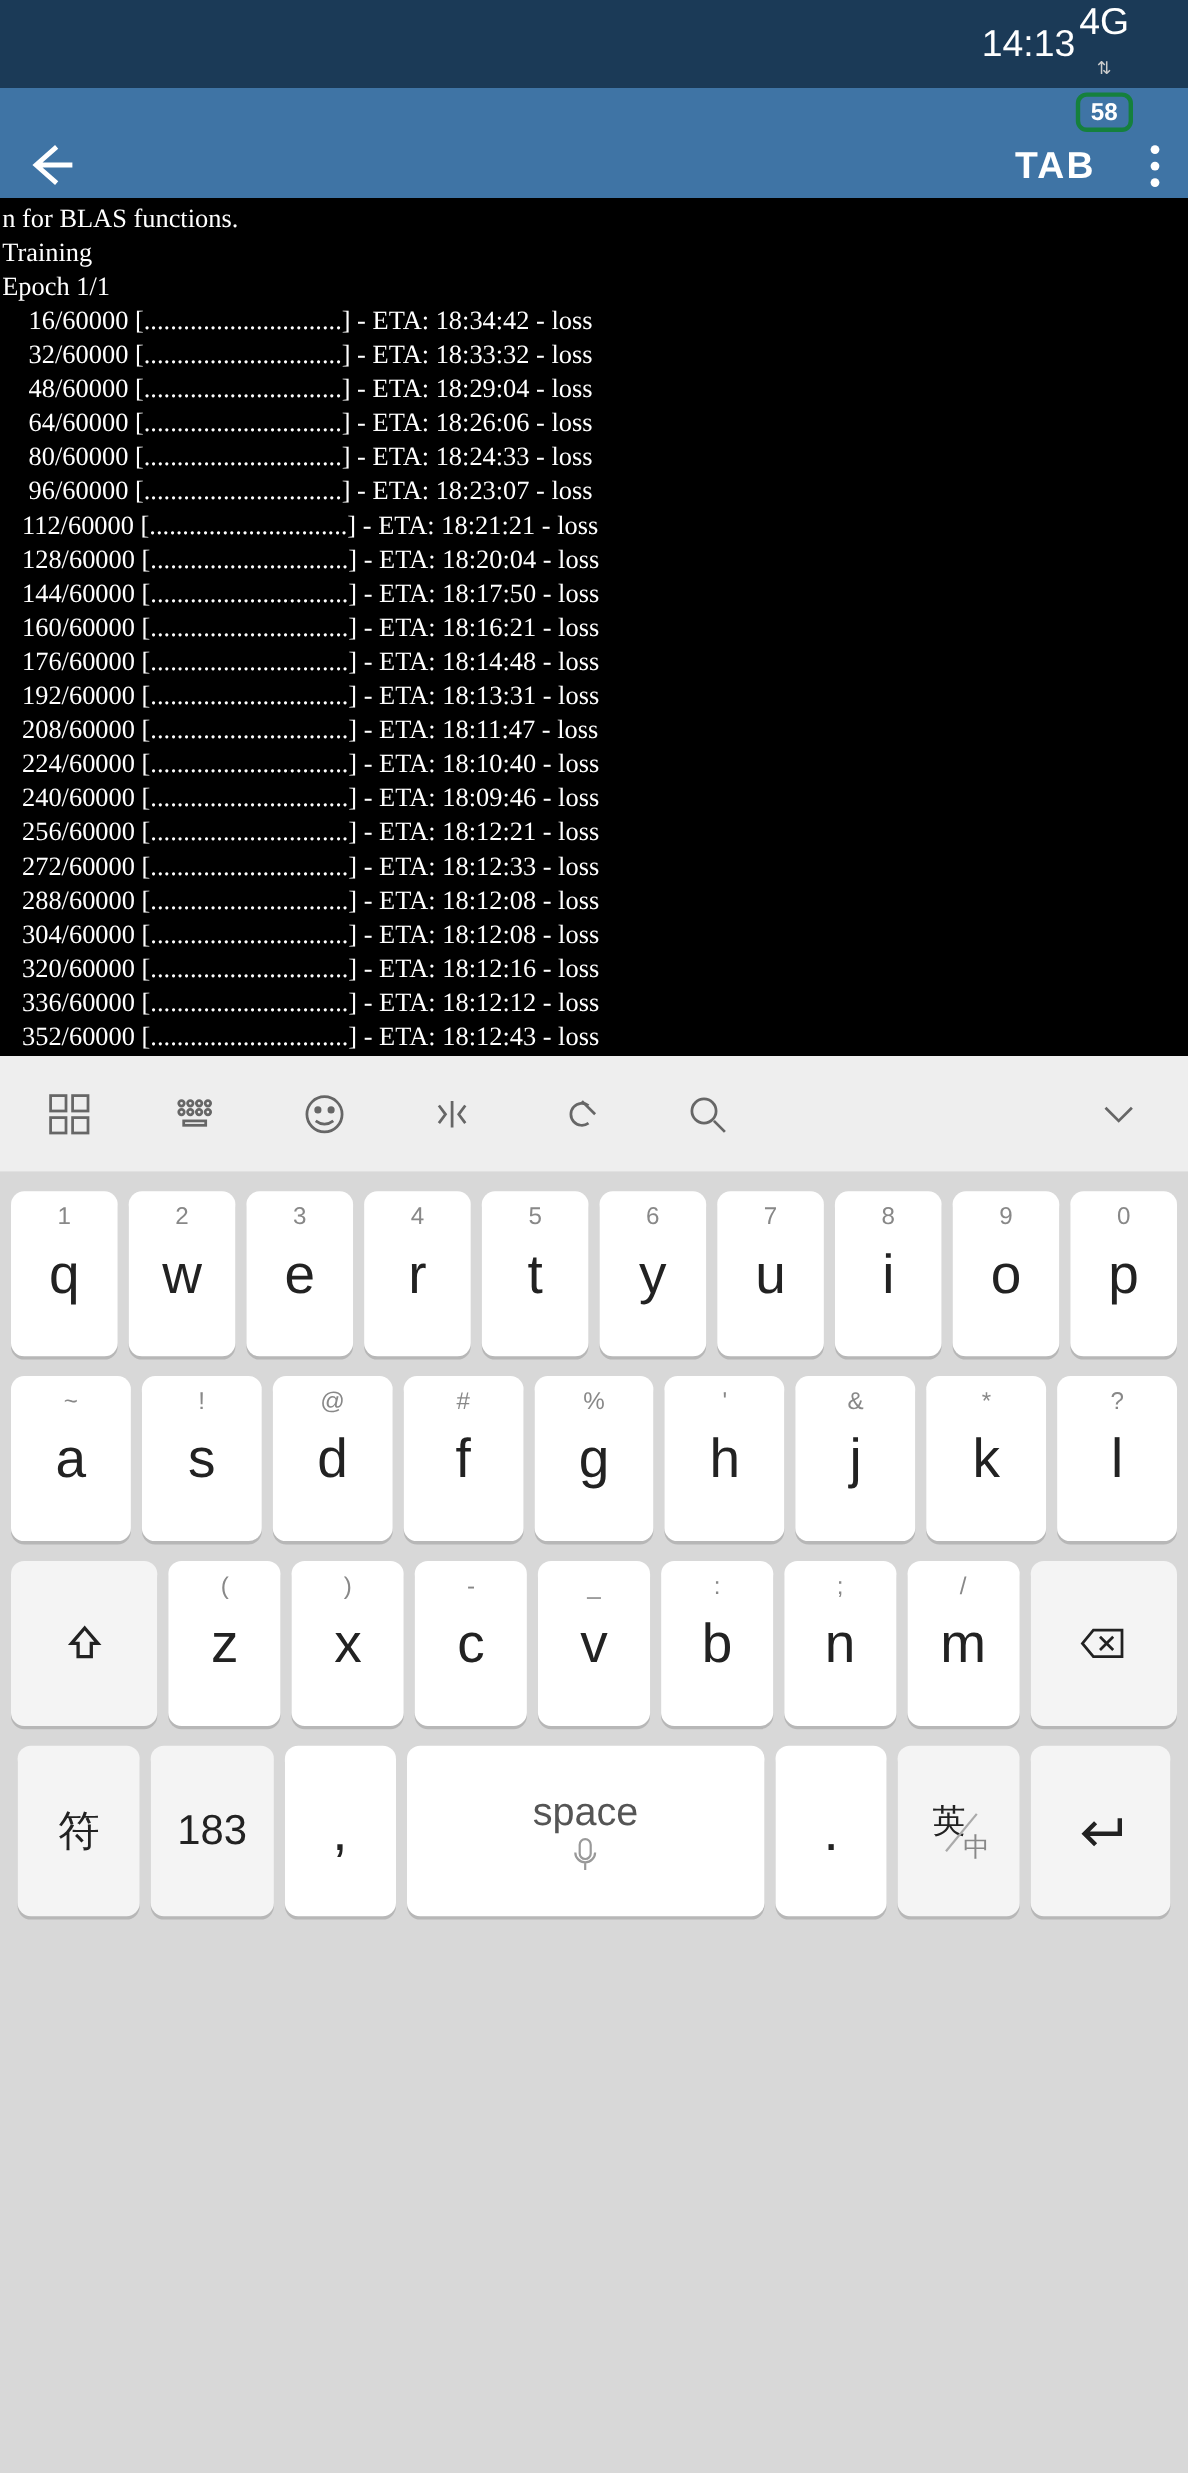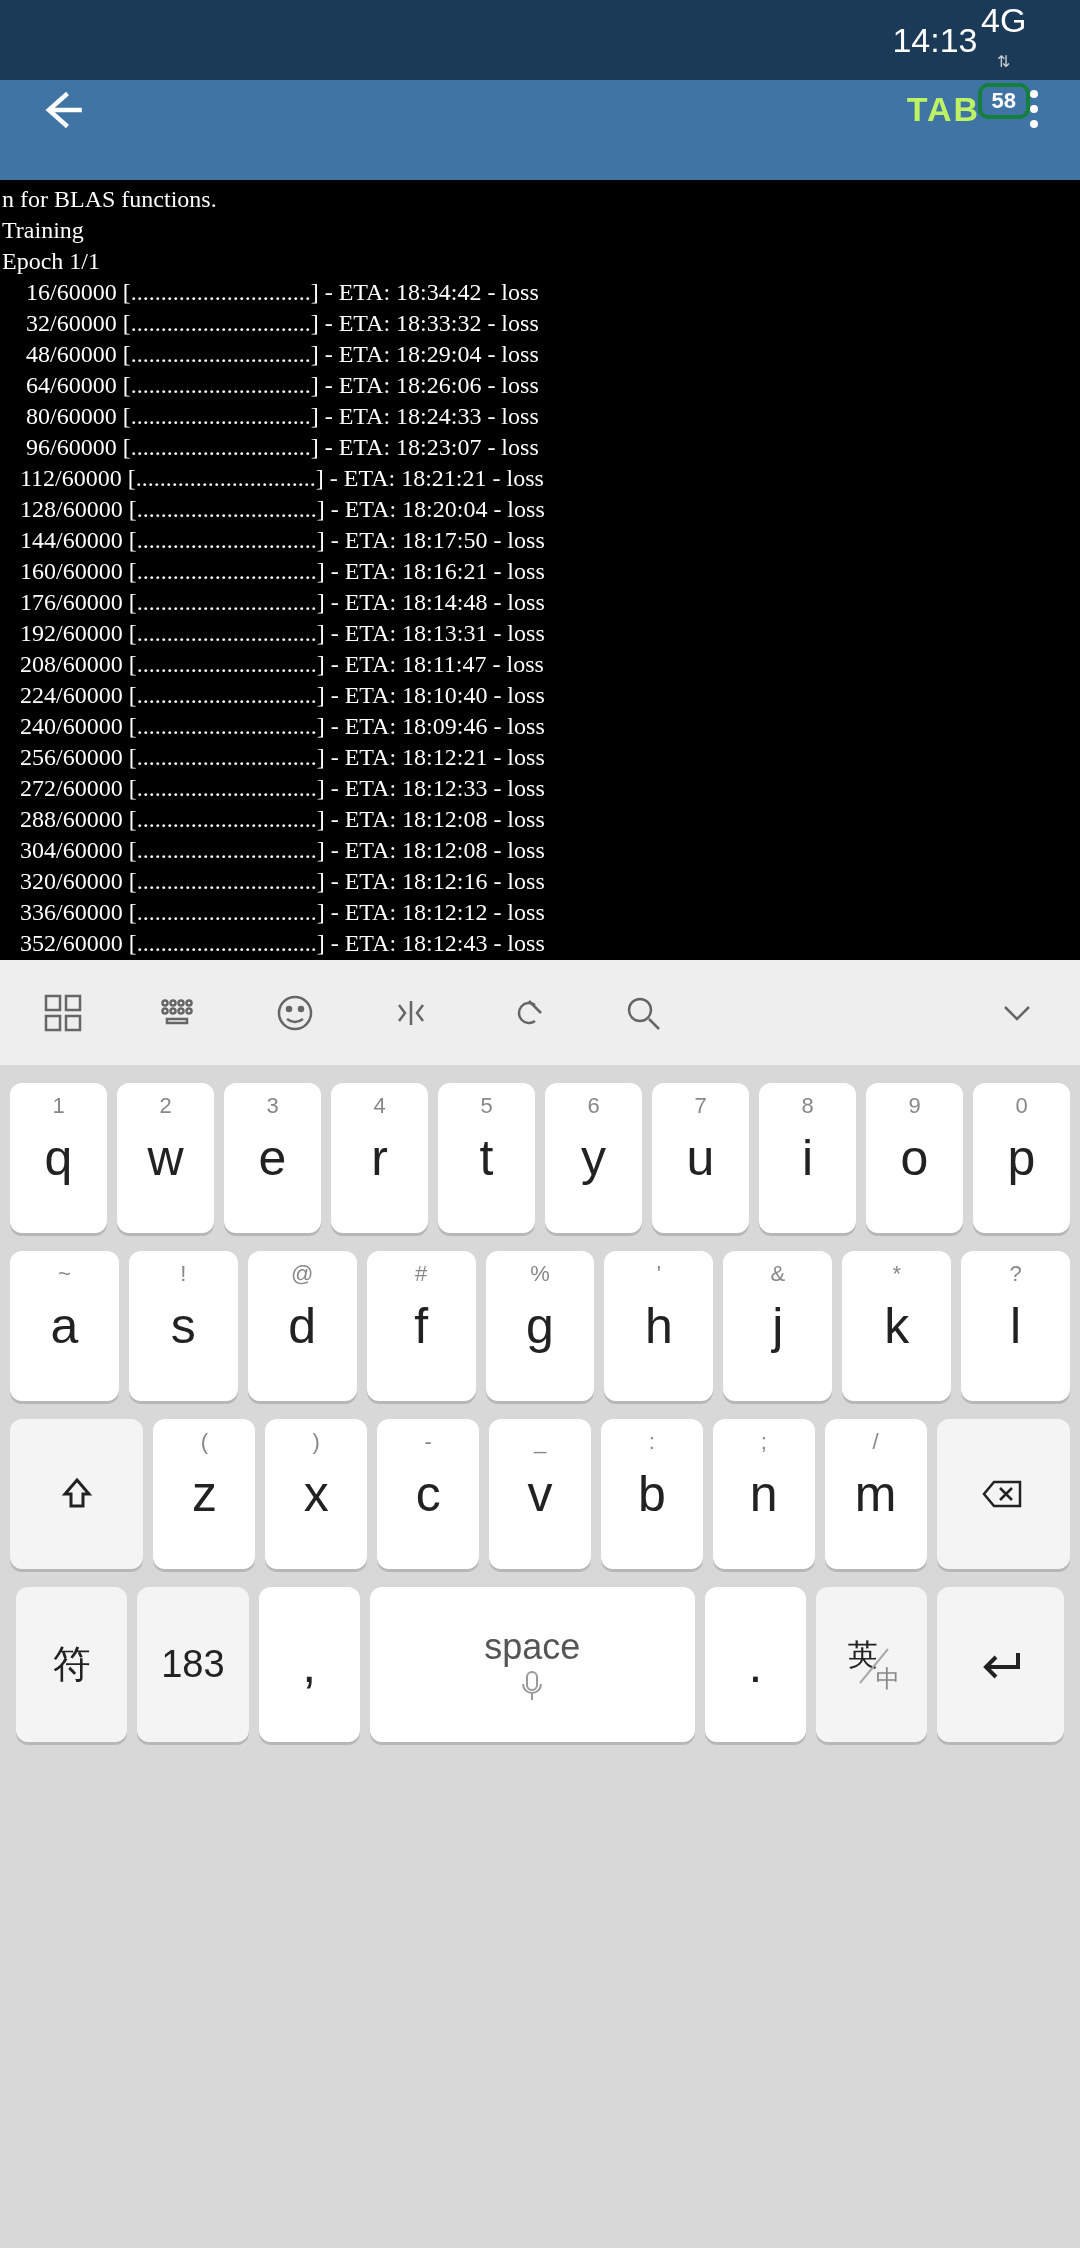--- a/index.html
+++ b/index.html
@@ -3,21 +3,21 @@
 <meta charset="utf-8">
 <style>
   * { margin: 0; padding: 0; box-sizing: border-box; }
   html, body { width: 1080px; height: 2248px; font-family: -apple-system, sans-serif; background: #e8e8e8; overflow: hidden; }
   .status-bar { height: 80px; background: #1b3a57; color: #fff; display: flex; align-items: center; justify-content: flex-end; padding: 0 50px 0 70px; font-size: 34px; }
   .status-right { display: flex; align-items: center; gap: 12px; flex-direction: column; }
   .signal-icon { display: inline-flex; align-items: flex-end; gap: 3px; height: 28px; }
   .signal-icon span { width: 5px; background: #fff; }
   .signal-icon span:nth-child(1){height:8px} .signal-icon span:nth-child(2){height:14px} .signal-icon span:nth-child(3){height:20px} .signal-icon span:nth-child(4){height:26px}
   .battery { border: 4px solid #15803d; border-radius: 10px; padding: 1px 10px; font-size: 22px; font-weight: 600; }
-  .app-bar { height: 100px; background: #3f74a5; color: #bef264; display: flex; align-items: flex-start; justify-content: space-between; padding: 0 32px; }
+  .app-bar { height: 100px; background: #3f74a5; color: #ffffff; display: flex; align-items: flex-end; justify-content: space-between; padding: 0 16px; }
   .back-btn { width: 60px; height: 60px; display:flex;align-items:center;justify-content:center; }
   .back-btn svg { width: 44px; height: 44px; stroke:#fff; stroke-width:4; fill:none; }
   .app-bar-right { display:flex; align-items:center; gap:40px; }
   .tab-label { font-size: 34px; font-weight:600; letter-spacing: 2px; }
   .menu-dots { display:flex; flex-direction:column; gap:7px; padding:10px; }
   .menu-dots span { width:8px; height:8px; background:#fff; border-radius:50%; }
   .terminal { background:#000; color:#fff; font-family: Liberation Serif, serif; font-size: 24px; line-height: 31px; padding: 4px 2px 8px 2px; white-space: pre; height: 780px; overflow:hidden; position:relative; }
   .toolbar { height: 105px; background:#eeeeee; display:flex; align-items:center; padding: 0 40px; gap: 70px; color:#666; }
   .toolbar .spacer { flex:1; }
   .tool-icon { width:46px; height:46px; display:flex; align-items:center; justify-content:center; }

